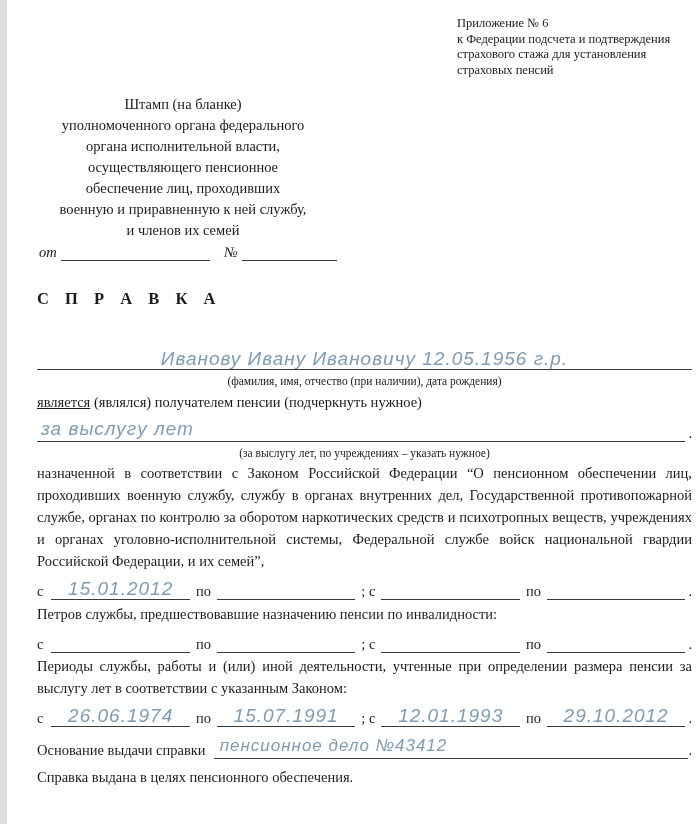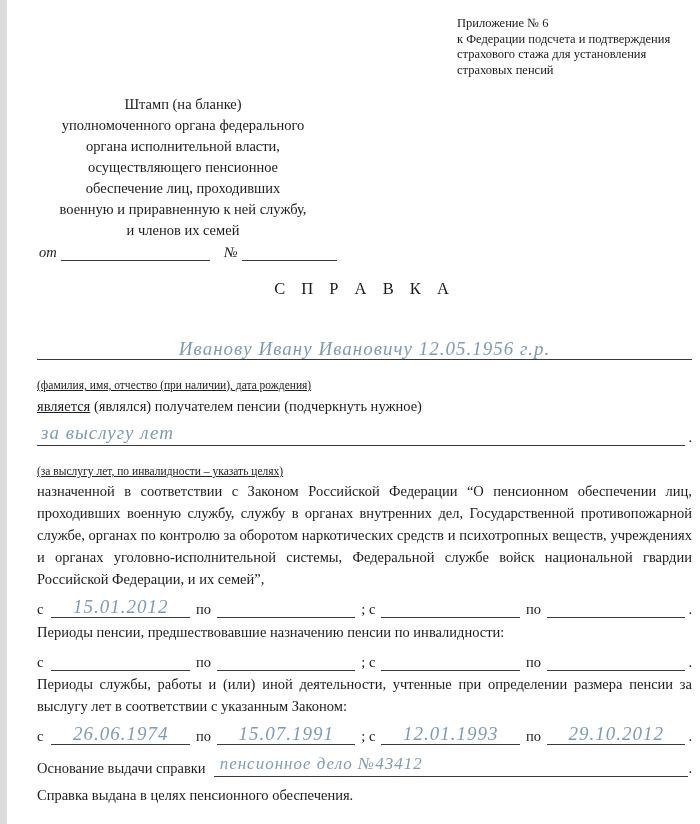--- a/index.html
+++ b/index.html
@@ -35,45 +35,44 @@
   .fromline .lbl{padding:0 4px 0 2px;font-style:italic;}
   .blank{
     border-bottom:1px solid #3a3a3a;
     display:inline-block;height:17px;
     text-align:center;position:relative;
   }
   .b-from{width:150px;}
   .b-num{width:96px;}
   
   .title{
-    text-align:center;margin-top:18px;
-    font-size:16.5px;font-weight:normal;letter-spacing:6px;
+    margin-top:28px;
+    font-size:16.5px;font-weight:bold;letter-spacing:6px;
   }
   
   .hw{
-    font-family:Liberation Serif, serif;
+    font-family:Liberation Sans, sans-serif;
     font-style:italic;
     color:#7e9cb3;
     font-size:19px;line-height:20px;
     letter-spacing:1px;
     white-space:nowrap;
     margin-top:28px;
   }
   .hw-sm{font-size:17px;}
   
   .uline-row{
     border-bottom:1px solid #3a3a3a;
     display:flex;align-items:flex-end;
     min-height:24px;
   }
   .name-row{margin-top:12px;justify-content:center;}
   .caption{
-    text-align:left;font-size:11.5px;line-height:14px;margin-top:18px;
+    text-align:center;font-size:11.5px;line-height:14px;margin-top:4px;
     color:#222;
-    text-decoration:underline;
   }
   .bodyline{font-size:14.5px;line-height:21px;margin-top:4px;}
   .u{text-decoration:underline;}
   .para{
     font-size:14.5px;line-height:22px;text-align:justify;margin-top:2px;
   }
   .value-line{display:flex;align-items:flex-end;margin-top:6px;}
   .value-line .fill{flex:1;border-bottom:1px solid #3a3a3a;height:22px;padding-left:4px;}
   .value-line .dot{padding-left:3px;font-size:14.5px;}
   
@@ -142,37 +141,37 @@
   <div class="caption">(фамилия, имя, отчество (при наличии), дата рождения)</div>
 
   <div class="bodyline">
     <span class="u">является</span><span> (являлся) получателем пенсии (подчеркнуть нужное)</span>
   </div>
 
   <div class="value-line">
     <span class="fill"><span class="hw">за выслугу лет</span></span>
     <span class="dot">.</span>
   </div>
-  <div class="caption">(за выслугу лет, по инвалидности – указать целях)</div>
+  <div class="caption">(за выслугу лет, по учреждениях – указать нужное)</div>
 
   <div class="para">назначенной в соответствии с Законом Российской Федерации “О пенсионном обеспечении лиц, проходивших военную службу, службу в органах внутренних дел, Государственной противопожарной службе, органах по контролю за оборотом наркотических средств и психотропных веществ, учреждениях и органах уголовно-исполнительной системы, Федеральной службе войск национальной гвардии Российской Федерации, и их семей”,</div>
 
   <div class="period-row">
     <span class="plbl first">с</span>
     <span class="pblank"><span class="hw">15.01.2012</span></span>
     <span class="plbl">по</span>
     <span class="pblank"><span class="hw"></span></span>
     <span class="plbl">; с</span>
     <span class="pblank"><span class="hw"></span></span>
     <span class="plbl">по</span>
     <span class="pblank"><span class="hw"></span></span>
     <span class="dot">.</span>
   </div>
 
-  <div class="bodyline">Периоды пенсии, предшествовавшие назначению пенсии по инвалидности:</div>
+  <div class="bodyline">Петров службы, предшествовавшие назначению пенсии по инвалидности:</div>
 
   <div class="period-row">
     <span class="plbl first">с</span>
     <span class="pblank"></span>
     <span class="plbl">по</span>
     <span class="pblank"></span>
     <span class="plbl">; с</span>
     <span class="pblank"></span>
     <span class="plbl">по</span>
     <span class="pblank"></span>

